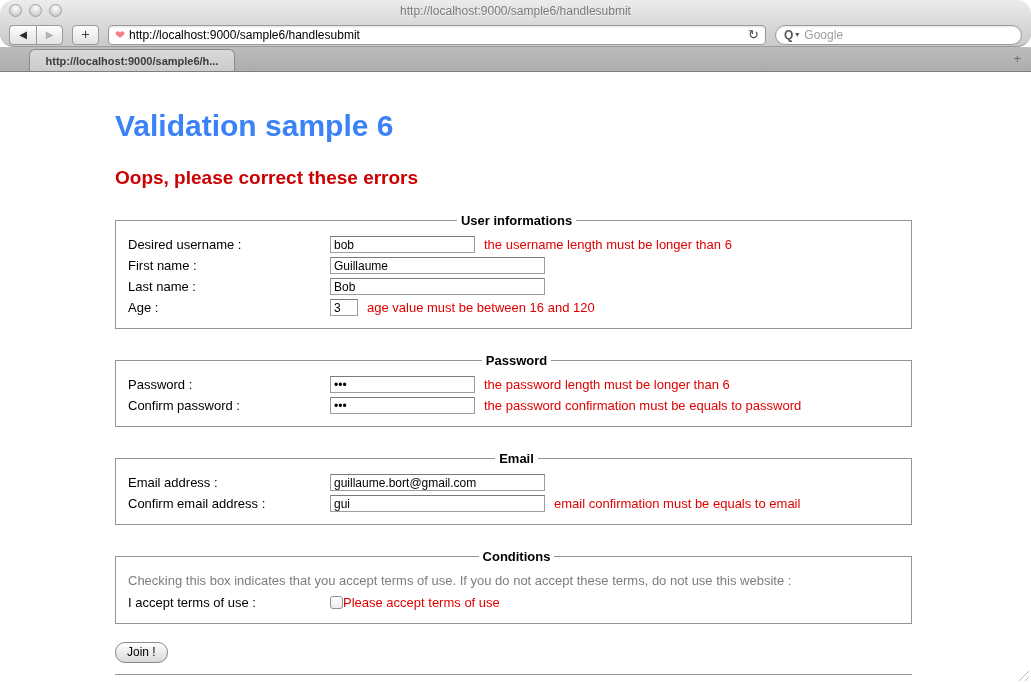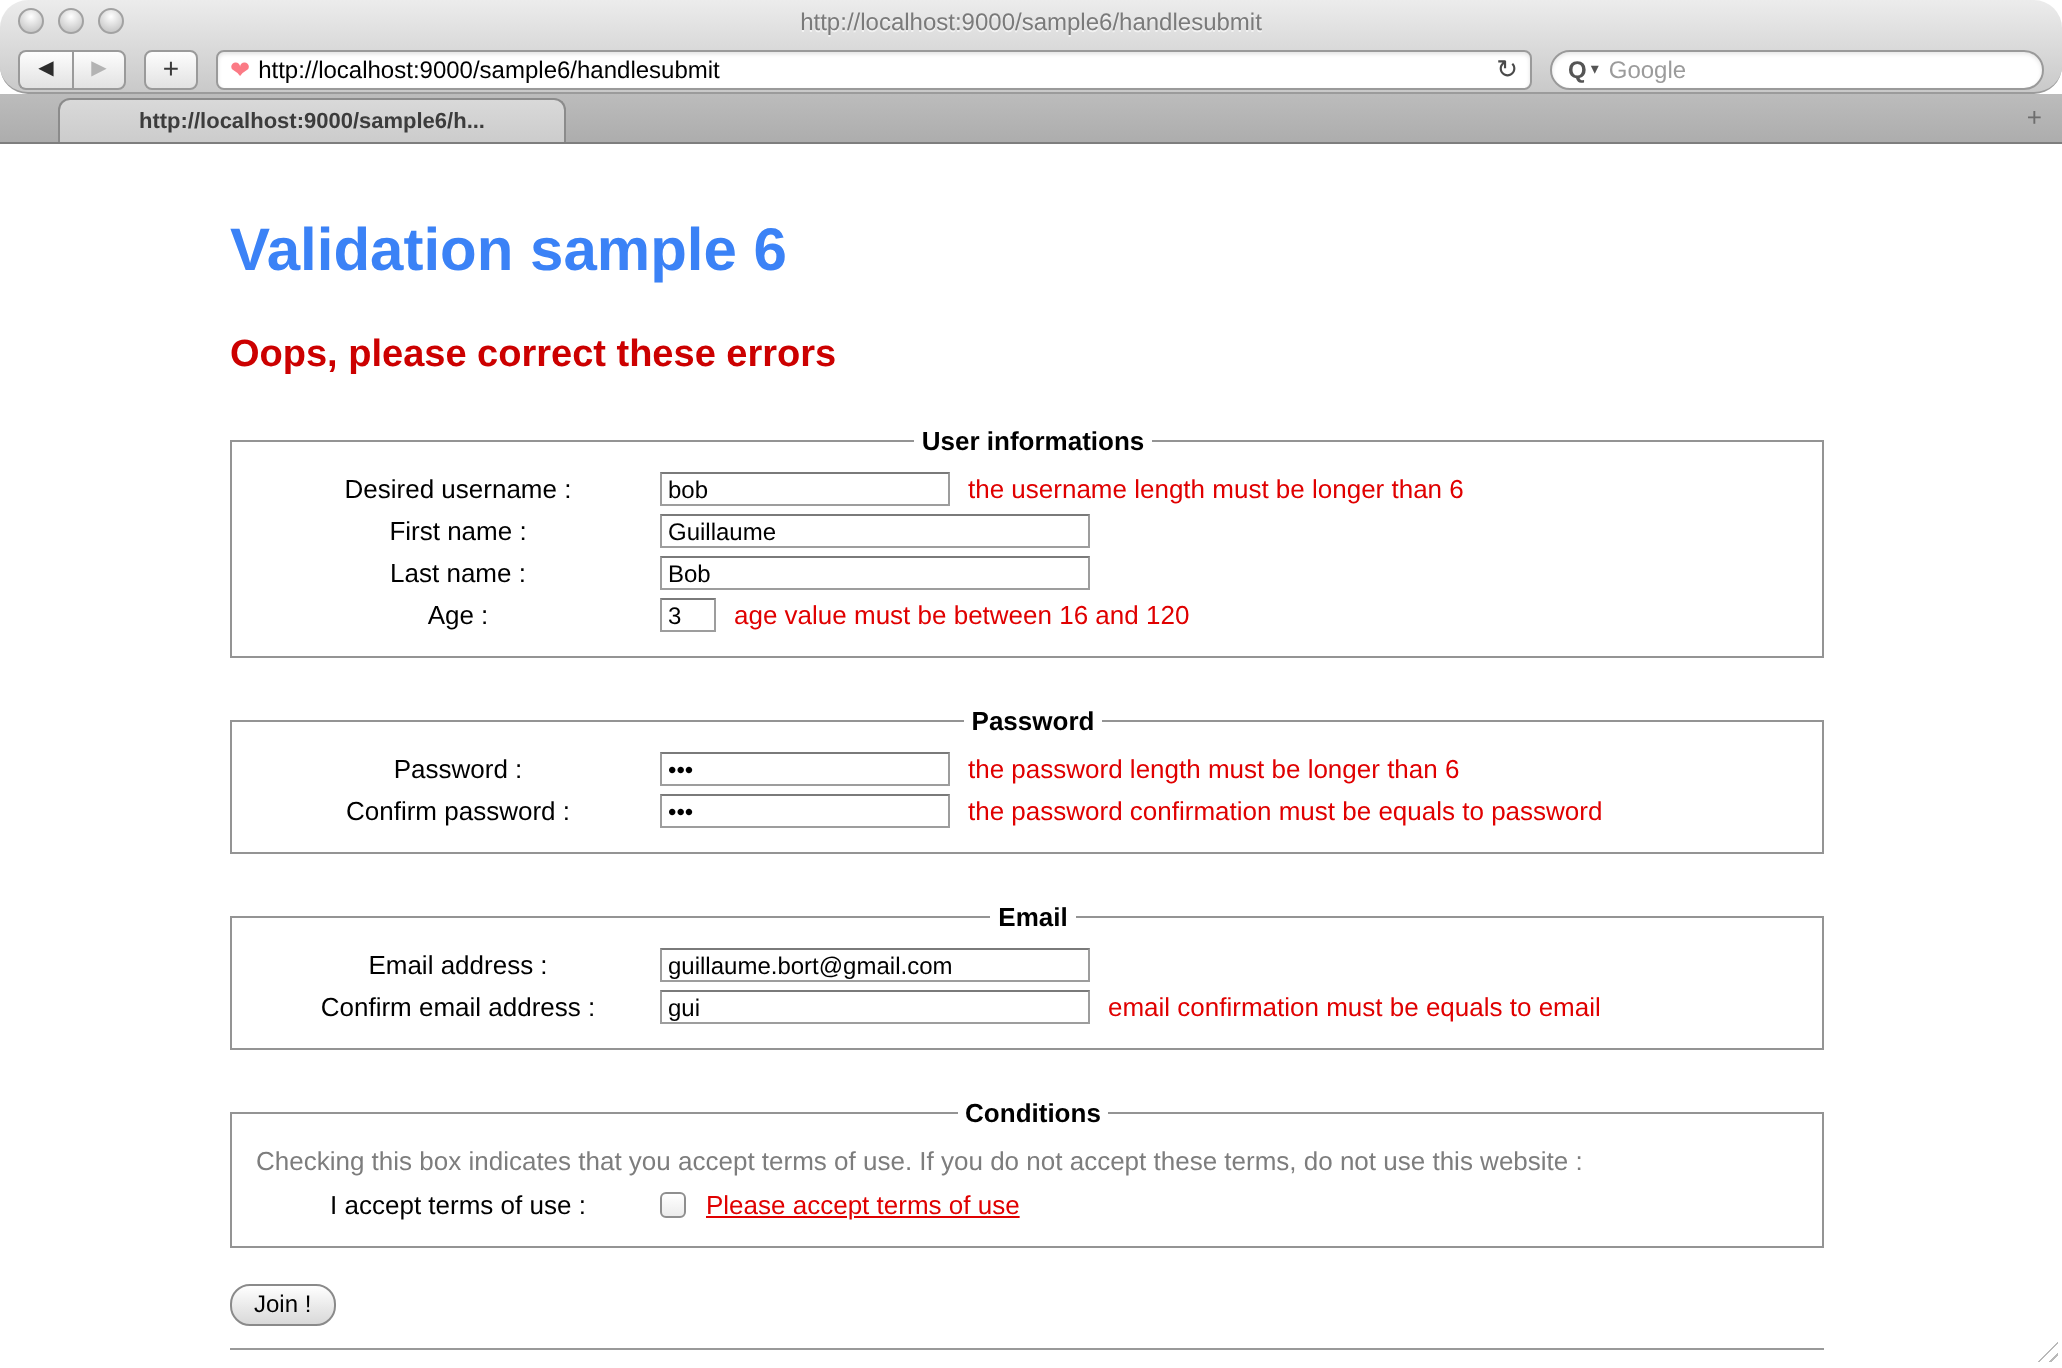--- a/index.html
+++ b/index.html
@@ -98,21 +98,21 @@
   
   .tabbar {
     height: 25px;
     background: linear-gradient(#bcbcbc, #adadad);
     border-bottom: 1px solid #7e7e7e;
     position: relative;
     display: flex; align-items: flex-end;
   }
   .tab {
     margin-left: 29px;
-    width: 254px; height: 22px;
+    width: 206px; height: 22px;
     border: 1px solid #8b8b8b; border-bottom: none;
     border-radius: 6px 6px 0 0;
     background: linear-gradient(#d9d9d9, #cccccc);
     display: flex; align-items: center; justify-content: center;
   }
   .tab-label {
     font-size: 11px; font-weight: bold; color: #3c3c3c;
     white-space: nowrap; overflow: hidden; text-overflow: ellipsis;
     max-width: 210px;
   }
@@ -137,21 +137,21 @@
   fieldset {
     border: 1px solid #949494;
     margin-top: 24px;
     padding: 6px 10px 10px 12px;
   }
   fieldset legend {
     font-weight: bold; font-size: 13px;
     padding: 0 4px; margin-left: 2px; text-align: center;
   }
   .form-row { display: flex; align-items: center; height: 21px; }
-  .form-label { width: 202px; flex: 0 0 202px; text-align: center; }
+  .form-label { width: 202px; flex: 0 0 202px; }
   input.fld {
     height: 17px;
     border: 1px solid #9d9d9d; border-top-color: #7a7a7a;
     background: #fff;
     font-family: "Liberation Sans", sans-serif;
     font-size: 12px;
     padding: 0 3px;
   }
   .w-sm { width: 145px; }
   .w-md { width: 215px; }
@@ -159,21 +159,21 @@
   .fld-error { background: #ffc0cb; }
   .err-msg { margin-left: 9px; white-space: nowrap; }
   .red { color: #e00000; }
   .note { color: #7d7d7d; margin: 3px 0 4px; }
   .checkbox {
     width: 13px; height: 13px;
     border: 1px solid #8f8f8f; border-radius: 3px;
     background: linear-gradient(#ffffff, #ececec);
     display: inline-block;
   }
-  .cb-err { margin-left: 10px; text-decoration: underline; }
+  .cb-err { margin-left: 0; }
   .join-btn {
     margin-top: 18px;
     display: inline-block;
     padding: 2px 11px 3px;
     border: 1px solid #8a8a8a; border-radius: 10px;
     background: linear-gradient(#ffffff, #e9e9e9 55%, #d9d9d9);
     font-family: "Liberation Sans", sans-serif;
     font-size: 12px; color: #000; text-align: center;
   }
   .rule {

